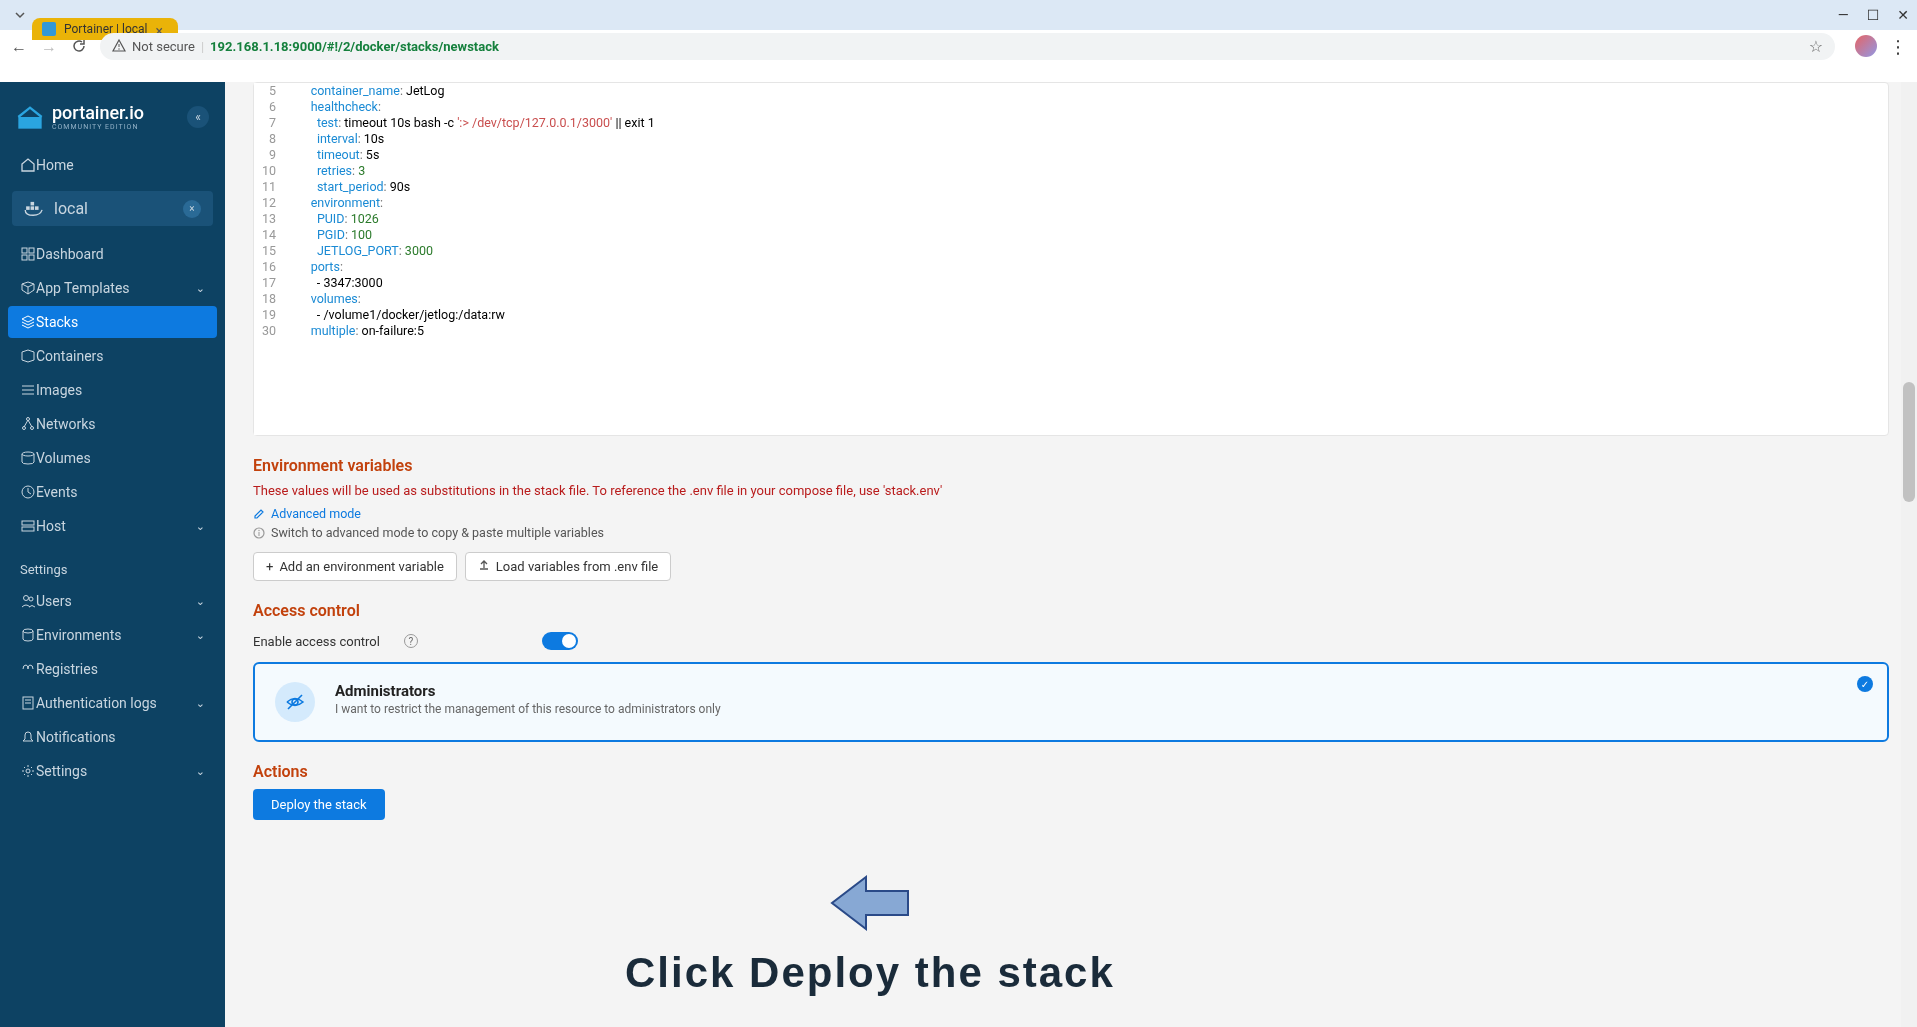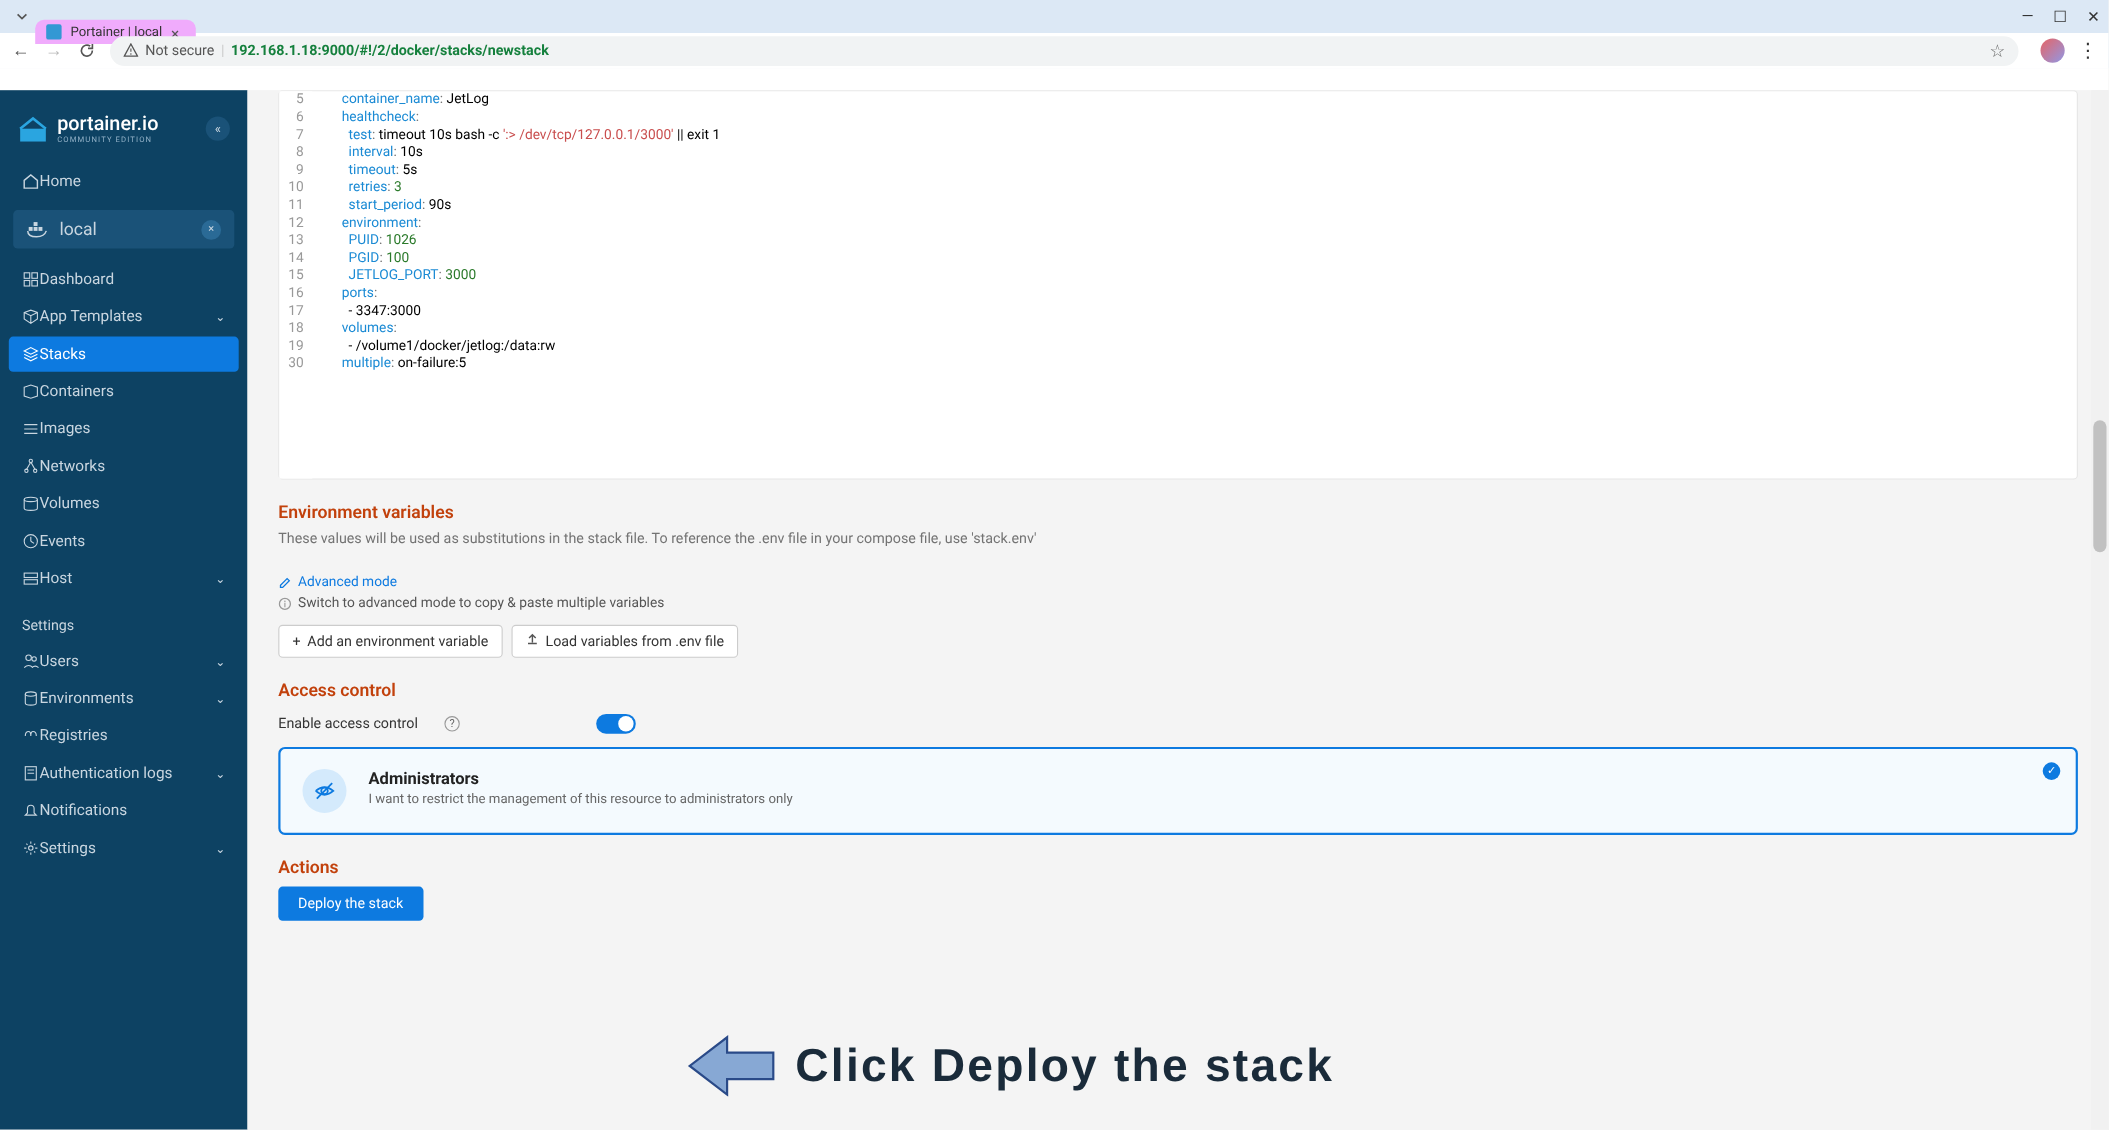--- a/index.html
+++ b/index.html
@@ -2,21 +2,21 @@
 <html><head>
   <meta charset="utf-8">
   <style>
     * { margin: 0; padding: 0; box-sizing: border-box; font-family: -apple-system, BlinkMacSystemFont, "Segoe UI", Roboto, sans-serif; }
     body { background: #f4f4f4; }
     
     
     .browser-chrome { background: #dce8f5; }
     .tab-bar { display: flex; align-items: center; height: 30px; padding: 0 8px; }
     .tab-dropdown { display: flex; align-items: center; padding: 0 6px; }
-    .tab { display: flex; align-items: center; gap: 8px; background: #f0abfc; border-radius: 8px 8px 0 0; padding: 4px 10px; font-size: 12px; color: #333; min-width: 140px; margin-top: 28px; }
+    .tab { display: flex; align-items: center; gap: 8px; background: #eab308; border-radius: 8px 8px 0 0; padding: 4px 10px; font-size: 12px; color: #333; min-width: 140px; margin-top: 28px; }
     .tab-favicon { width: 14px; height: 14px; background: #3398d4; border-radius: 2px; }
     .tab-close { width: 12px; height: 12px; font-size: 14px; color: #555; cursor: pointer; margin-left: auto; }
     
     .address-bar-row { display: flex; align-items: center; height: 32px; background: #fff; padding: 0 10px; gap: 12px; }
     .nav-btn { width: 18px; height: 18px; display: flex; align-items: center; justify-content: center; color: #555; cursor: pointer; font-size: 16px; }
     .url-badge { display: flex; align-items: center; gap: 6px; background: #f1f3f4; border-radius: 20px; padding: 4px 12px; flex: 1; font-size: 13px; color: #555; }
     .url-text { flex: 1; color: #15803d; font-weight: bold; }
     .avatar { width: 22px; height: 22px; border-radius: 50%; background: linear-gradient(135deg, #e66465, #9198e5); margin-left: 8px; }
     .kebab { font-size: 18px; color: #333; cursor: pointer; }
     .win-controls { display: flex; gap: 18px; margin-left: 16px; color: #333; font-size: 14px; }
@@ -47,21 +47,21 @@
     .gutter { padding: 0 8px; text-align: right; color: #999; user-select: none; background: #fff; }
     .gutter-line { height: 16px; }
     .code { padding: 0 8px; flex: 1; }
     .code-line { height: 16px; white-space: pre; }
     .tk-key { color: #1a8ad4; }
     .tk-str { color: #c94e4e; }
     .tk-num { color: #2b7a2b; }
     .tk-op { color: #777; }
     
     .section-title { font-size: 16px; font-weight: 600; color: #c2410c; margin: 20px 0 8px 0; }
-    .section-desc { font-size: 13px; color: #737373; margin-bottom: 24px; }
+    .section-desc { font-size: 13px; color: #b91c1c; margin-bottom: 8px; }
     .link-row { display: flex; align-items: center; gap: 6px; color: #0d7ae0; font-size: 12.5px; margin: 4px 0; cursor: pointer; }
     .info-row { display: flex; align-items: center; gap: 6px; color: #555; font-size: 12.5px; margin: 2px 0 12px 0; }
     .btn-row { display: flex; gap: 8px; }
     .btn-outline { display: flex; align-items: center; gap: 6px; padding: 6px 12px; background: #fff; border: 1px solid #ccc; border-radius: 4px; font-size: 13px; color: #333; cursor: pointer; }
     
     .toggle-row { display: flex; align-items: center; gap: 24px; font-size: 13px; color: #333; margin: 12px 0; }
     .help-icon { width: 14px; height: 14px; border: 1px solid #999; border-radius: 50%; font-size: 10px; display: inline-flex; align-items: center; justify-content: center; color: #666; }
     .toggle { width: 36px; height: 18px; background: #0d7ae0; border-radius: 10px; position: relative; cursor: pointer; margin-left: 100px; }
     .toggle-knob { width: 14px; height: 14px; background: #fff; border-radius: 50%; position: absolute; top: 2px; right: 2px; }
     
@@ -71,21 +71,21 @@
     .card-icon-wrap { width: 40px; height: 40px; background: #d4eafc; border-radius: 50%; display: flex; align-items: center; justify-content: center; color: #0d7ae0; }
     .card.unselected .card-icon-wrap { background: #e4eff8; }
     .card-title { font-size: 15px; font-weight: 700; color: #222; margin-bottom: 2px; }
     .card-desc { font-size: 12px; color: #666; }
     .card-check { position: absolute; top: 12px; right: 14px; width: 16px; height: 16px; background: #0d7ae0; border-radius: 50%; display: flex; align-items: center; justify-content: center; color: #fff; font-size: 10px; }
     .card-radio { position: absolute; top: 14px; right: 14px; width: 12px; height: 12px; border: 1.5px solid #bbb; border-radius: 50%; }
     
     .btn-primary { background: #0d7ae0; color: #fff; border: none; border-radius: 4px; padding: 8px 18px; font-size: 13px; cursor: pointer; }
     
     
-    .annotation { position: absolute; bottom: 30px; left: 400px; display: flex; align-items: center; gap: 18px; }
+    .annotation { position: absolute; bottom: 30px; left: 400px; display: flex; align-items: center; gap: 18px; flex-direction: column; }
     .annot-arrow { width: 80px; height: 56px; }
     .annot-text { font-family: "Arial Black", sans-serif; font-size: 42px; font-weight: 900; letter-spacing: 2px; color: #1a2b3a; white-space: nowrap; }
     
     .scrollbar-track { position: absolute; right: 0; top: 82px; bottom: 0; width: 16px; background: #f1f1f1; }
     .scrollbar-thumb { position: absolute; left: 2px; right: 2px; top: 300px; height: 120px; background: #c1c1c1; border-radius: 6px; }
   </style>
 </head>
 <body>
 
 <div class="browser-chrome">

